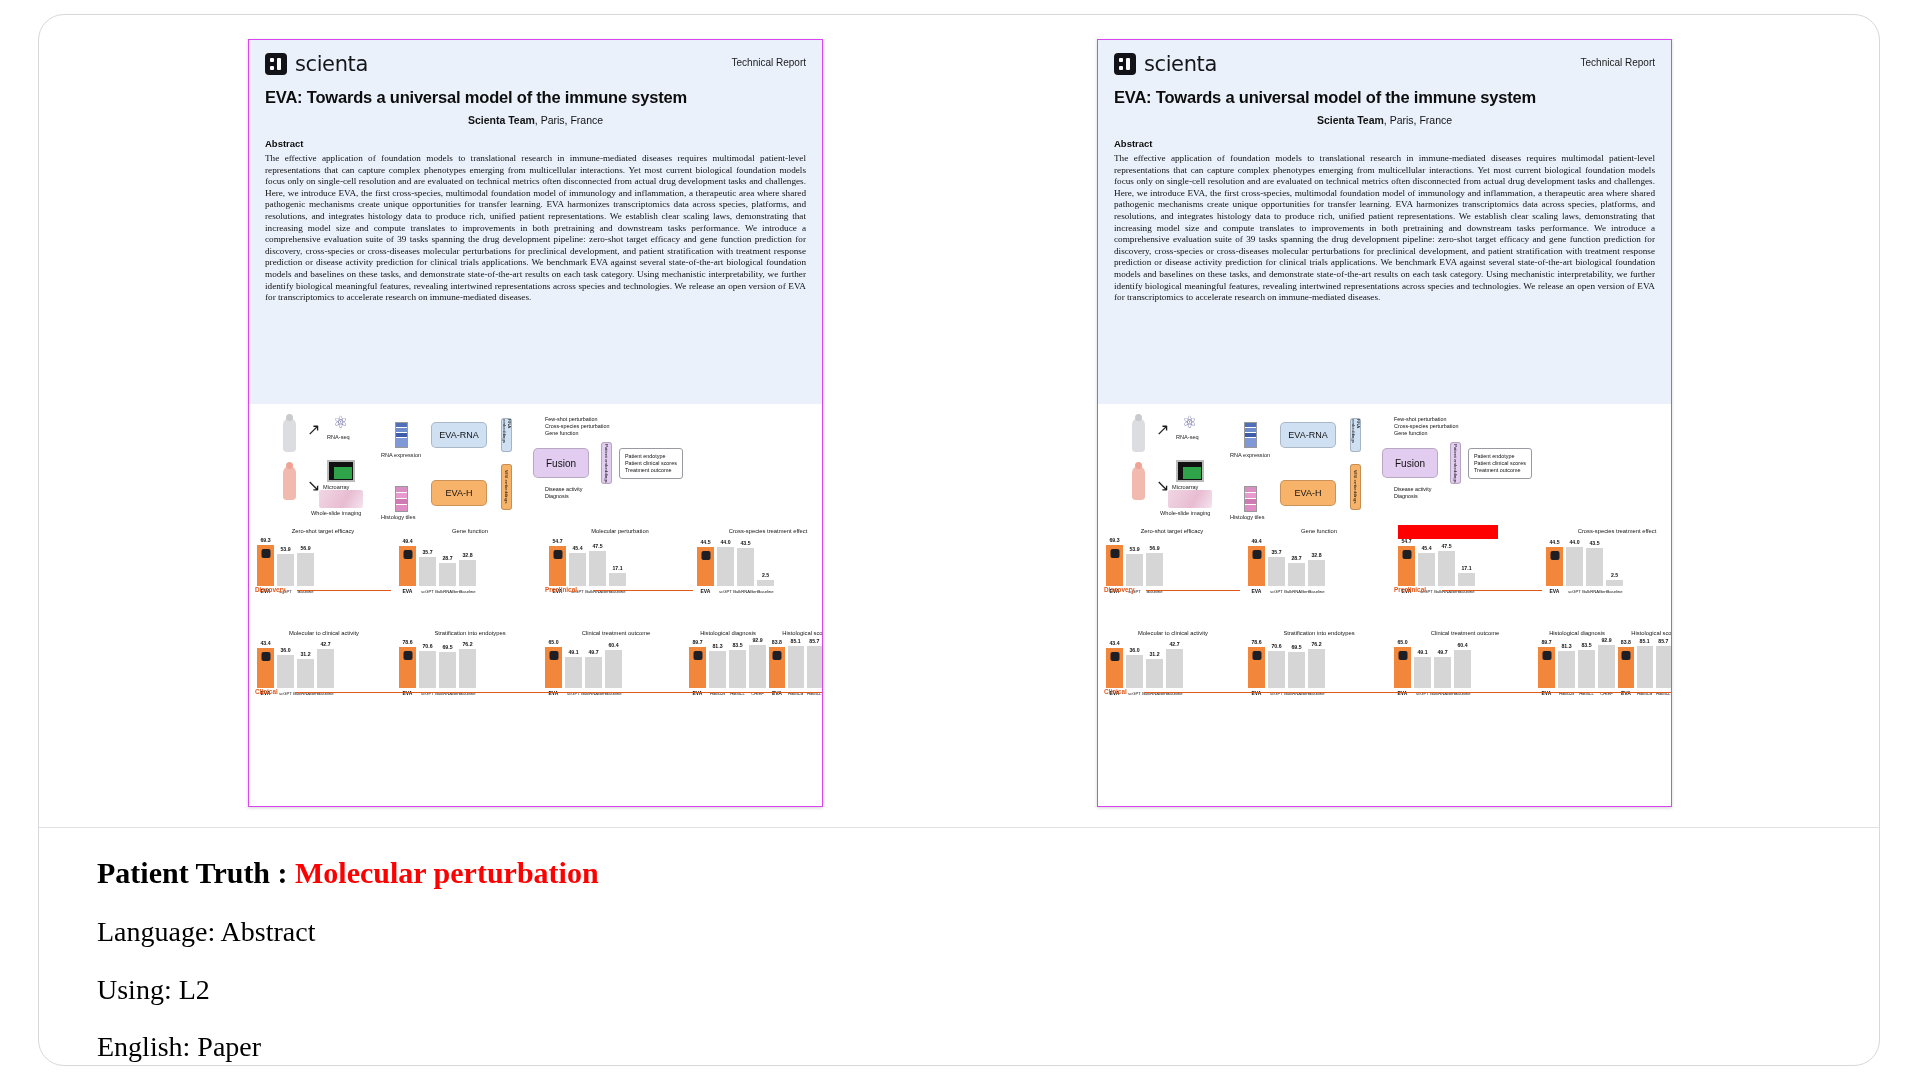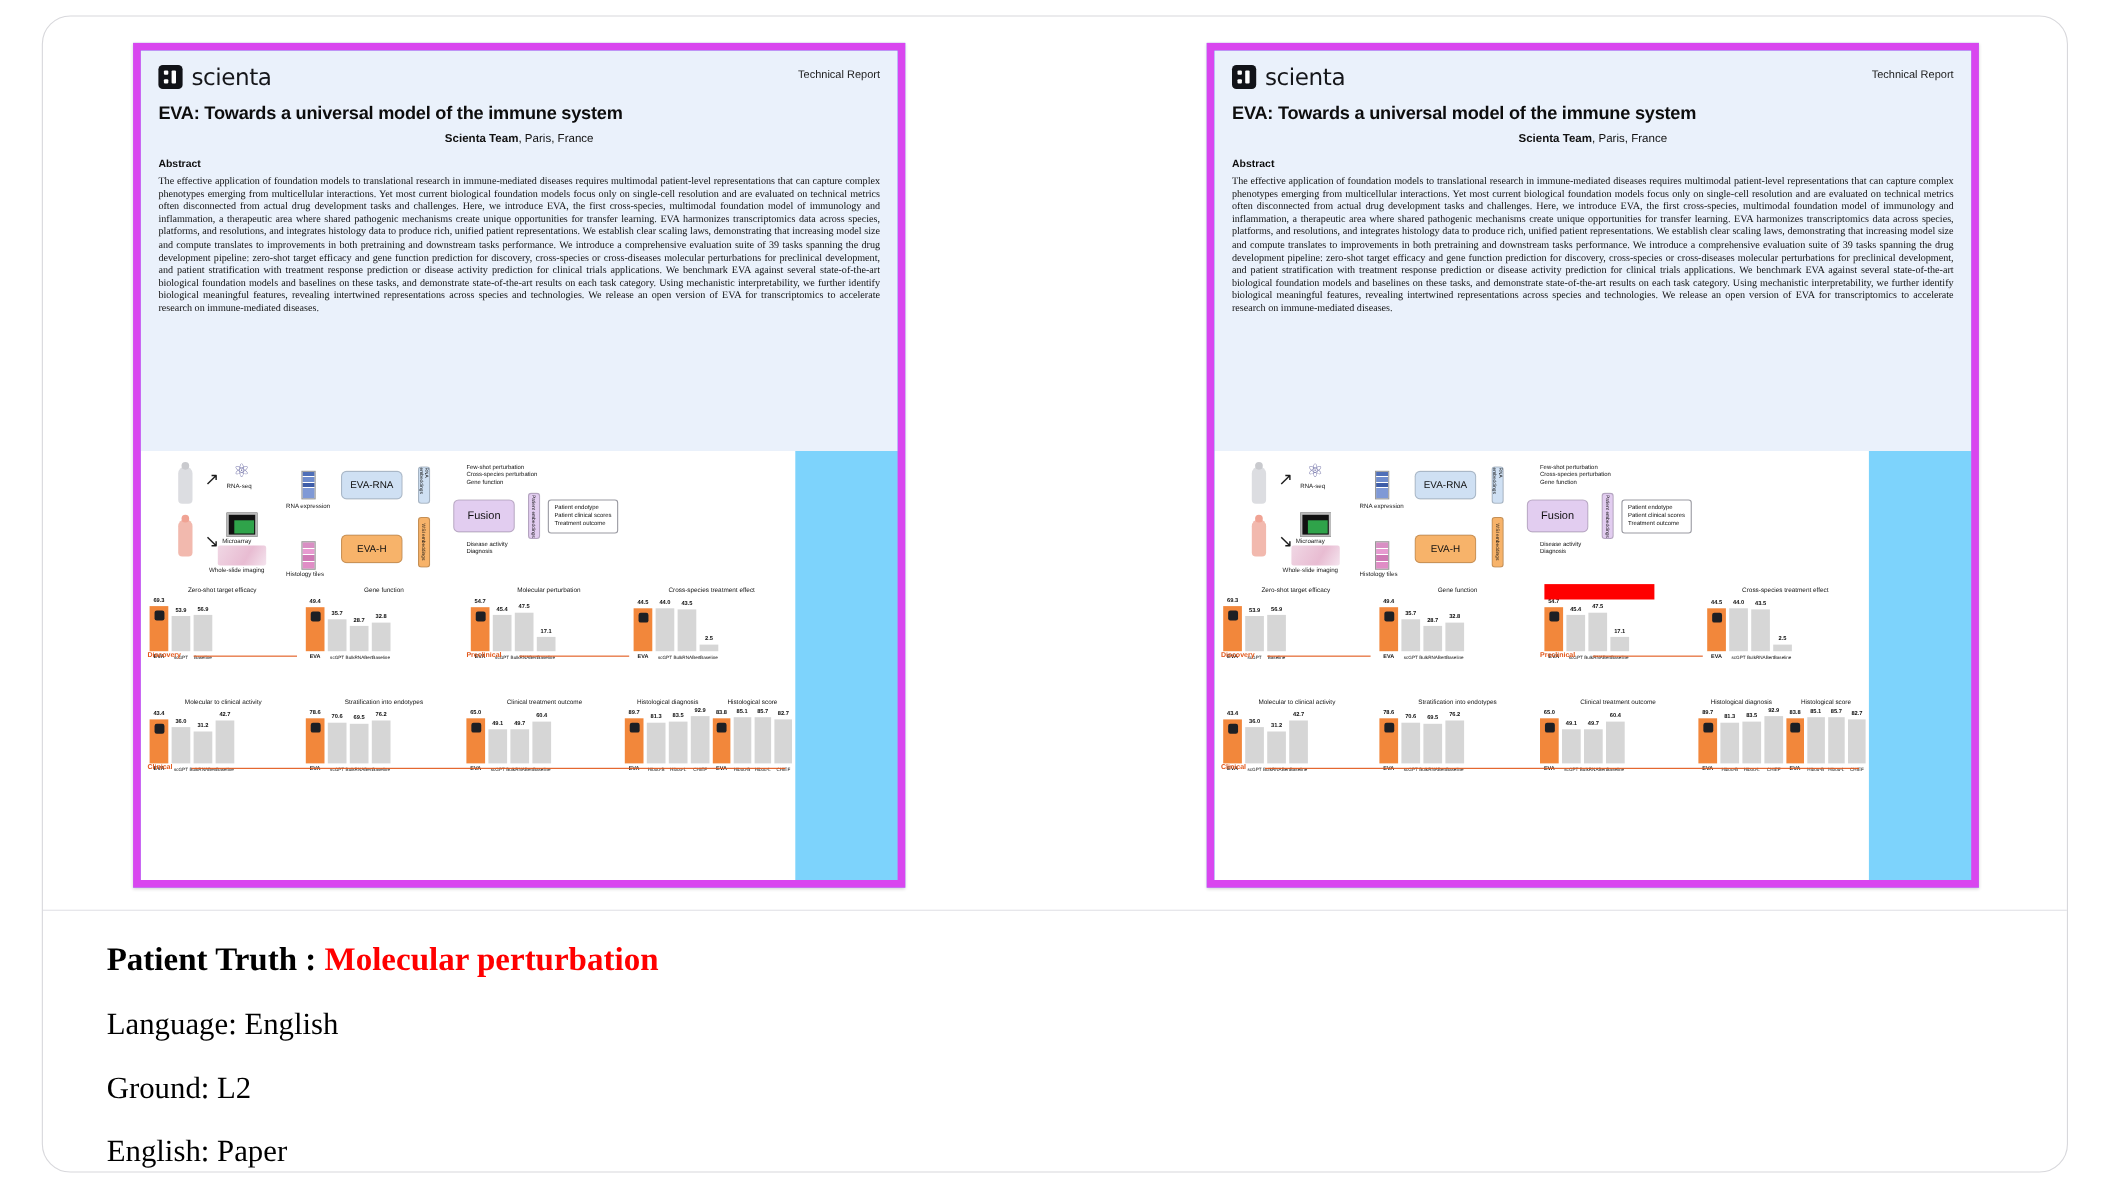--- a/index.html
+++ b/index.html
@@ -50,24 +50,24 @@
     color: #000000;
     margin-bottom: 24px;
     line-height: 1.2;
   }
   .meta-line.first { font-size: 30px; }
   .gt-label { font-weight: bold; }
   .gt-value { font-weight: bold; color: #ff0000; }
 
   
   .paper {
-    width: 702px;
+    width: 575px;
     height: 768px;
-    background: #7dd3fc;
-    border: 7px solid #d946ef;
+    background: #bef264;
+    border: 1px solid #d946ef;
     box-shadow: 0 1px 3px rgba(0,0,0,0.18);
     position: relative;
     overflow: hidden;
     font-family: "Liberation Serif", serif;
   }
   .paper-inner { padding: 12px 16px 0 16px; }
   .head-row {
     display: flex;
     align-items: flex-start;
     justify-content: space-between;
@@ -889,19 +889,19 @@
       </div>
     </div>
 
     <div class="divider"></div>
 
     <div class="meta">
       <div class="meta-line first">
         <span class="gt-label">Patient Truth :</span>
         <span class="gt-value">Molecular perturbation</span>
       </div>
-      <div class="meta-line">Language: English</div>
-      <div class="meta-line">Ground: L2</div>
+      <div class="meta-line">Language: Abstract</div>
+      <div class="meta-line">Using: L2</div>
       <div class="meta-line">English: Paper</div>
     </div>
 
   </div>
 </div>
 
 </body></html>

